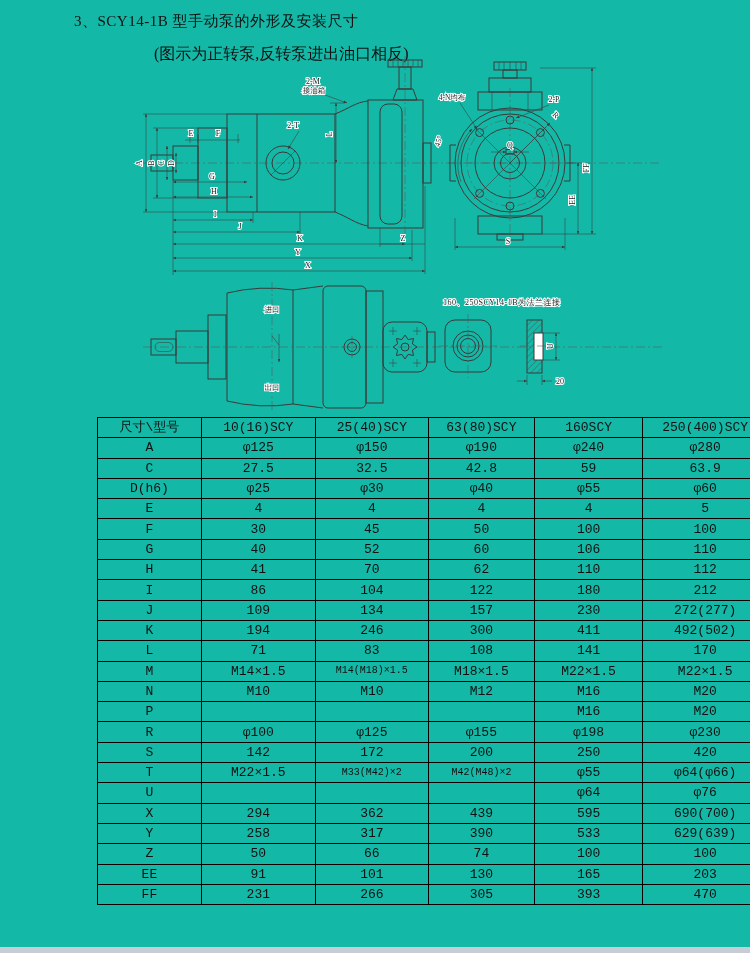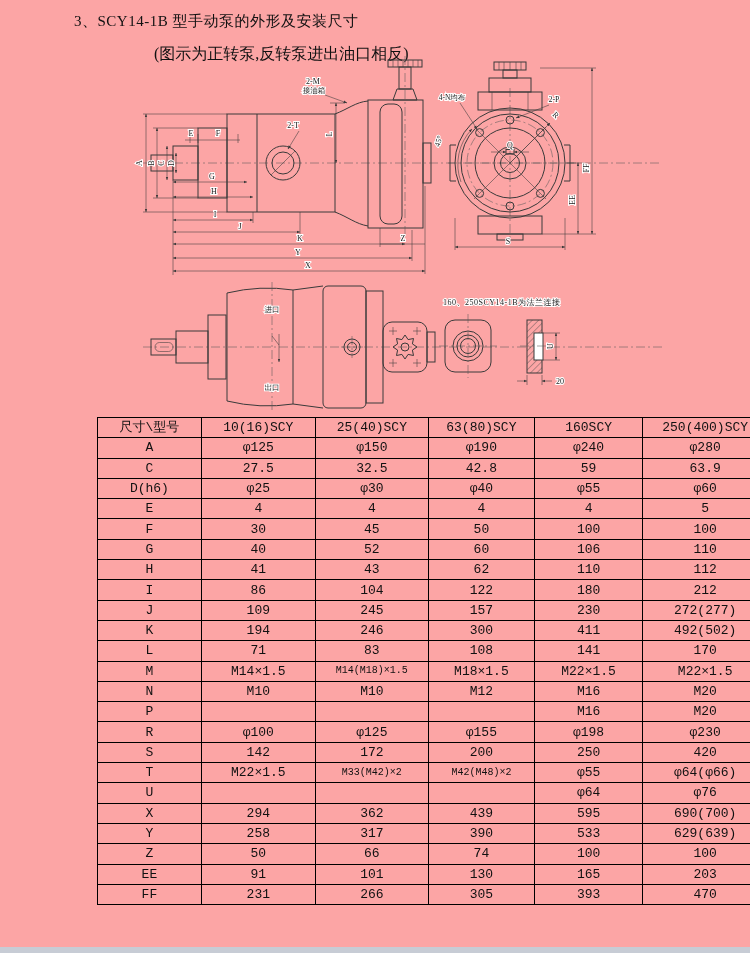--- a/index.html
+++ b/index.html
@@ -1,16 +1,16 @@
 <!DOCTYPE html>
 <html><head>
 <meta charset="utf-8">
 <style>
   html,body{margin:0;padding:0;background:#fff;}
-  .page{position:relative;width:750px;height:953px;background:#fca5a5;overflow:hidden;
+  .page{position:relative;width:750px;height:953px;background:#14b8a6;overflow:hidden;
         font-family:"Liberation Serif",serif;color:#111;}
   .title{position:absolute;left:74px;top:12px;font-size:15px;letter-spacing:.5px;white-space:nowrap;}
   .subtitle{position:absolute;left:154px;top:44px;font-size:16px;white-space:nowrap;}
   .drawing{position:absolute;left:0;top:50px;width:750px;height:370px;}
   .drawing text{font-family:"Liberation Serif",serif;fill:#1a1a1a;paint-order:stroke;stroke:#ffffff;stroke-width:2px;}
   .dl{font-size:8px;text-anchor:middle;}
   .cn{font-size:7.5px;text-anchor:middle;}
   .note-t{font-size:8px;text-anchor:start;letter-spacing:.5px;}
   .cl{stroke:#5a5a5a;stroke-width:.55;stroke-dasharray:9 3 2 3;fill:none;}
   .obj{stroke:#3a3a3a;stroke-width:1;fill:none;}
@@ -323,37 +323,37 @@
           <td>G</td>
           <td>40</td>
           <td>52</td>
           <td>60</td>
           <td>106</td>
           <td>110</td>
         </tr>
         <tr>
           <td>H</td>
           <td>41</td>
-          <td>43</td>
+          <td>70</td>
           <td>62</td>
           <td>110</td>
           <td>112</td>
         </tr>
         <tr>
           <td>I</td>
           <td>86</td>
           <td>104</td>
           <td>122</td>
           <td>180</td>
           <td>212</td>
         </tr>
         <tr>
           <td>J</td>
           <td>109</td>
-          <td>245</td>
+          <td>134</td>
           <td>157</td>
           <td>230</td>
           <td>272(277)</td>
         </tr>
         <tr>
           <td>K</td>
           <td>194</td>
           <td>246</td>
           <td>300</td>
           <td>411</td>

